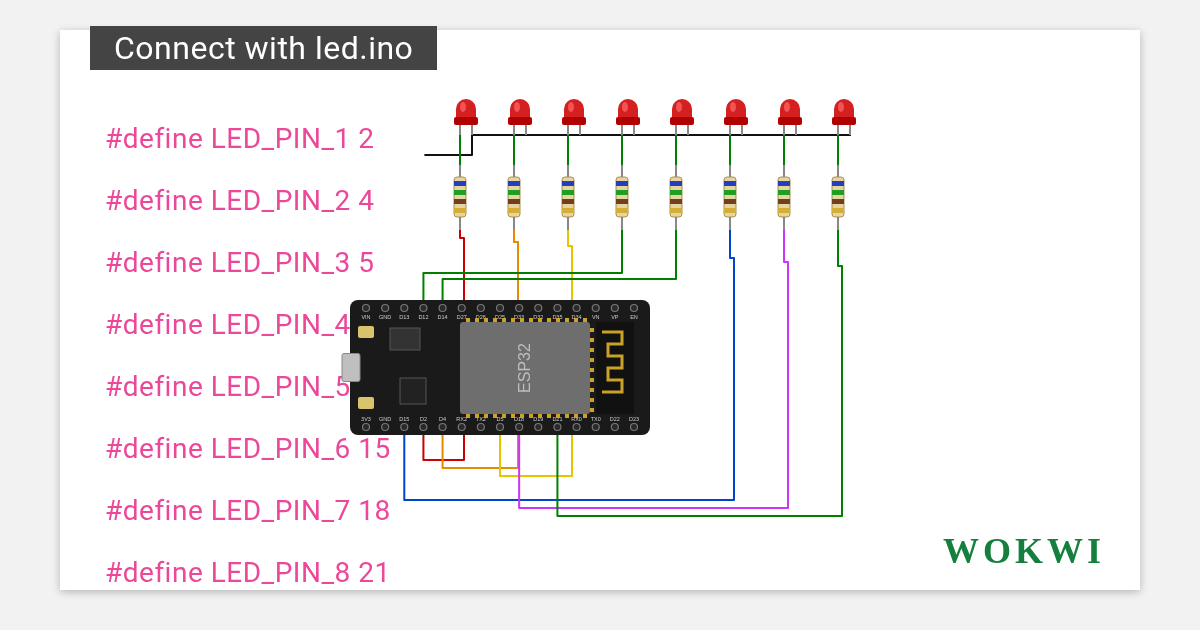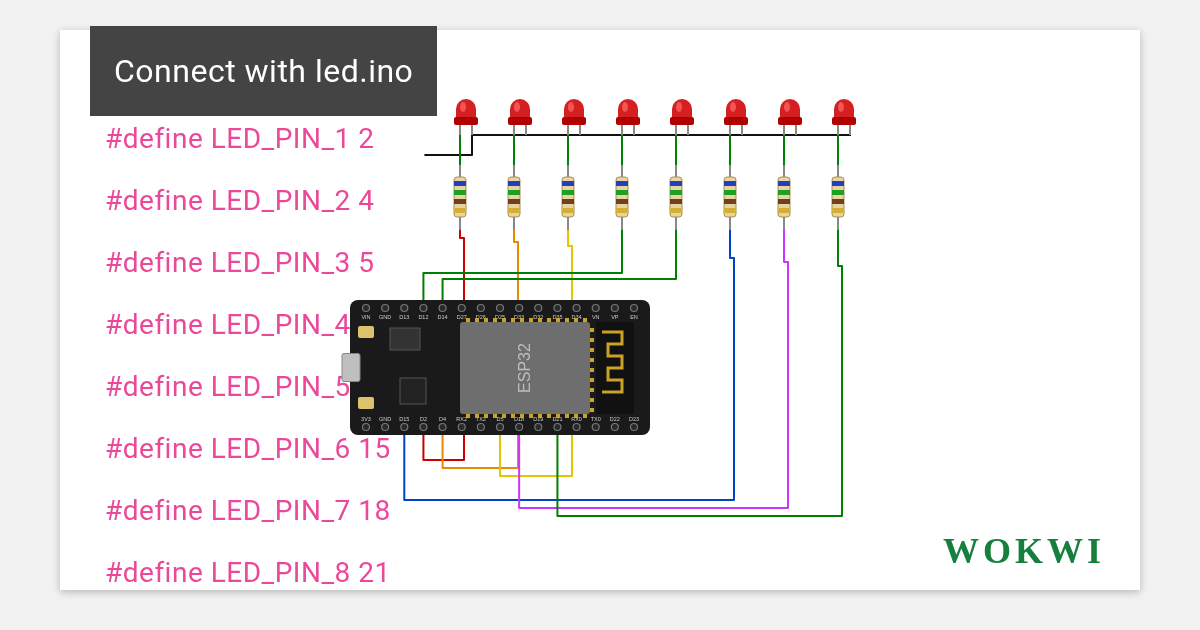--- a/index.html
+++ b/index.html
@@ -20,21 +20,21 @@
     box-shadow: 0 2px 8px rgba(0,0,0,0.25);
   }
   .title-tab {
     position: absolute;
     left: 30px;
     top: -4px;
     background: #444444;
     color: #fff;
     font-size: 32px;
     font-weight: 400;
-    padding: 26px 24px;
+    padding: 3px 24px;
     letter-spacing: 0.5px;
   }
   .code-bg {
     position: absolute;
     left: 45px;
     top: 78px;
     font-size: 28px;
     line-height: 62px;
     color: #ec4899;
     font-family: "Segoe UI", Roboto, Helvetica, Arial, sans-serif;

